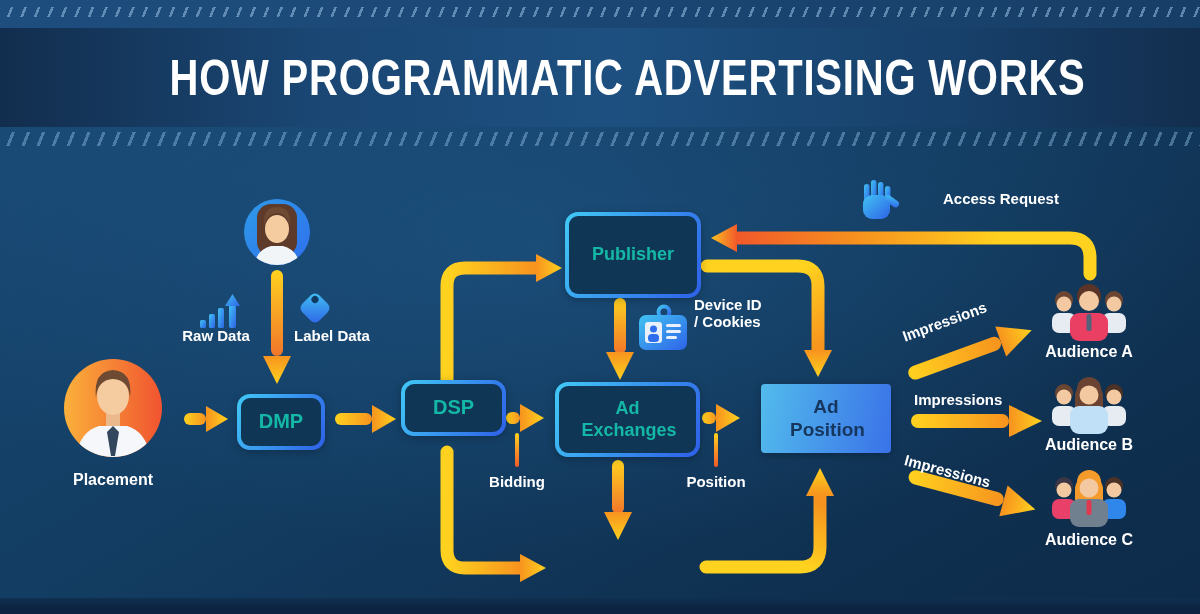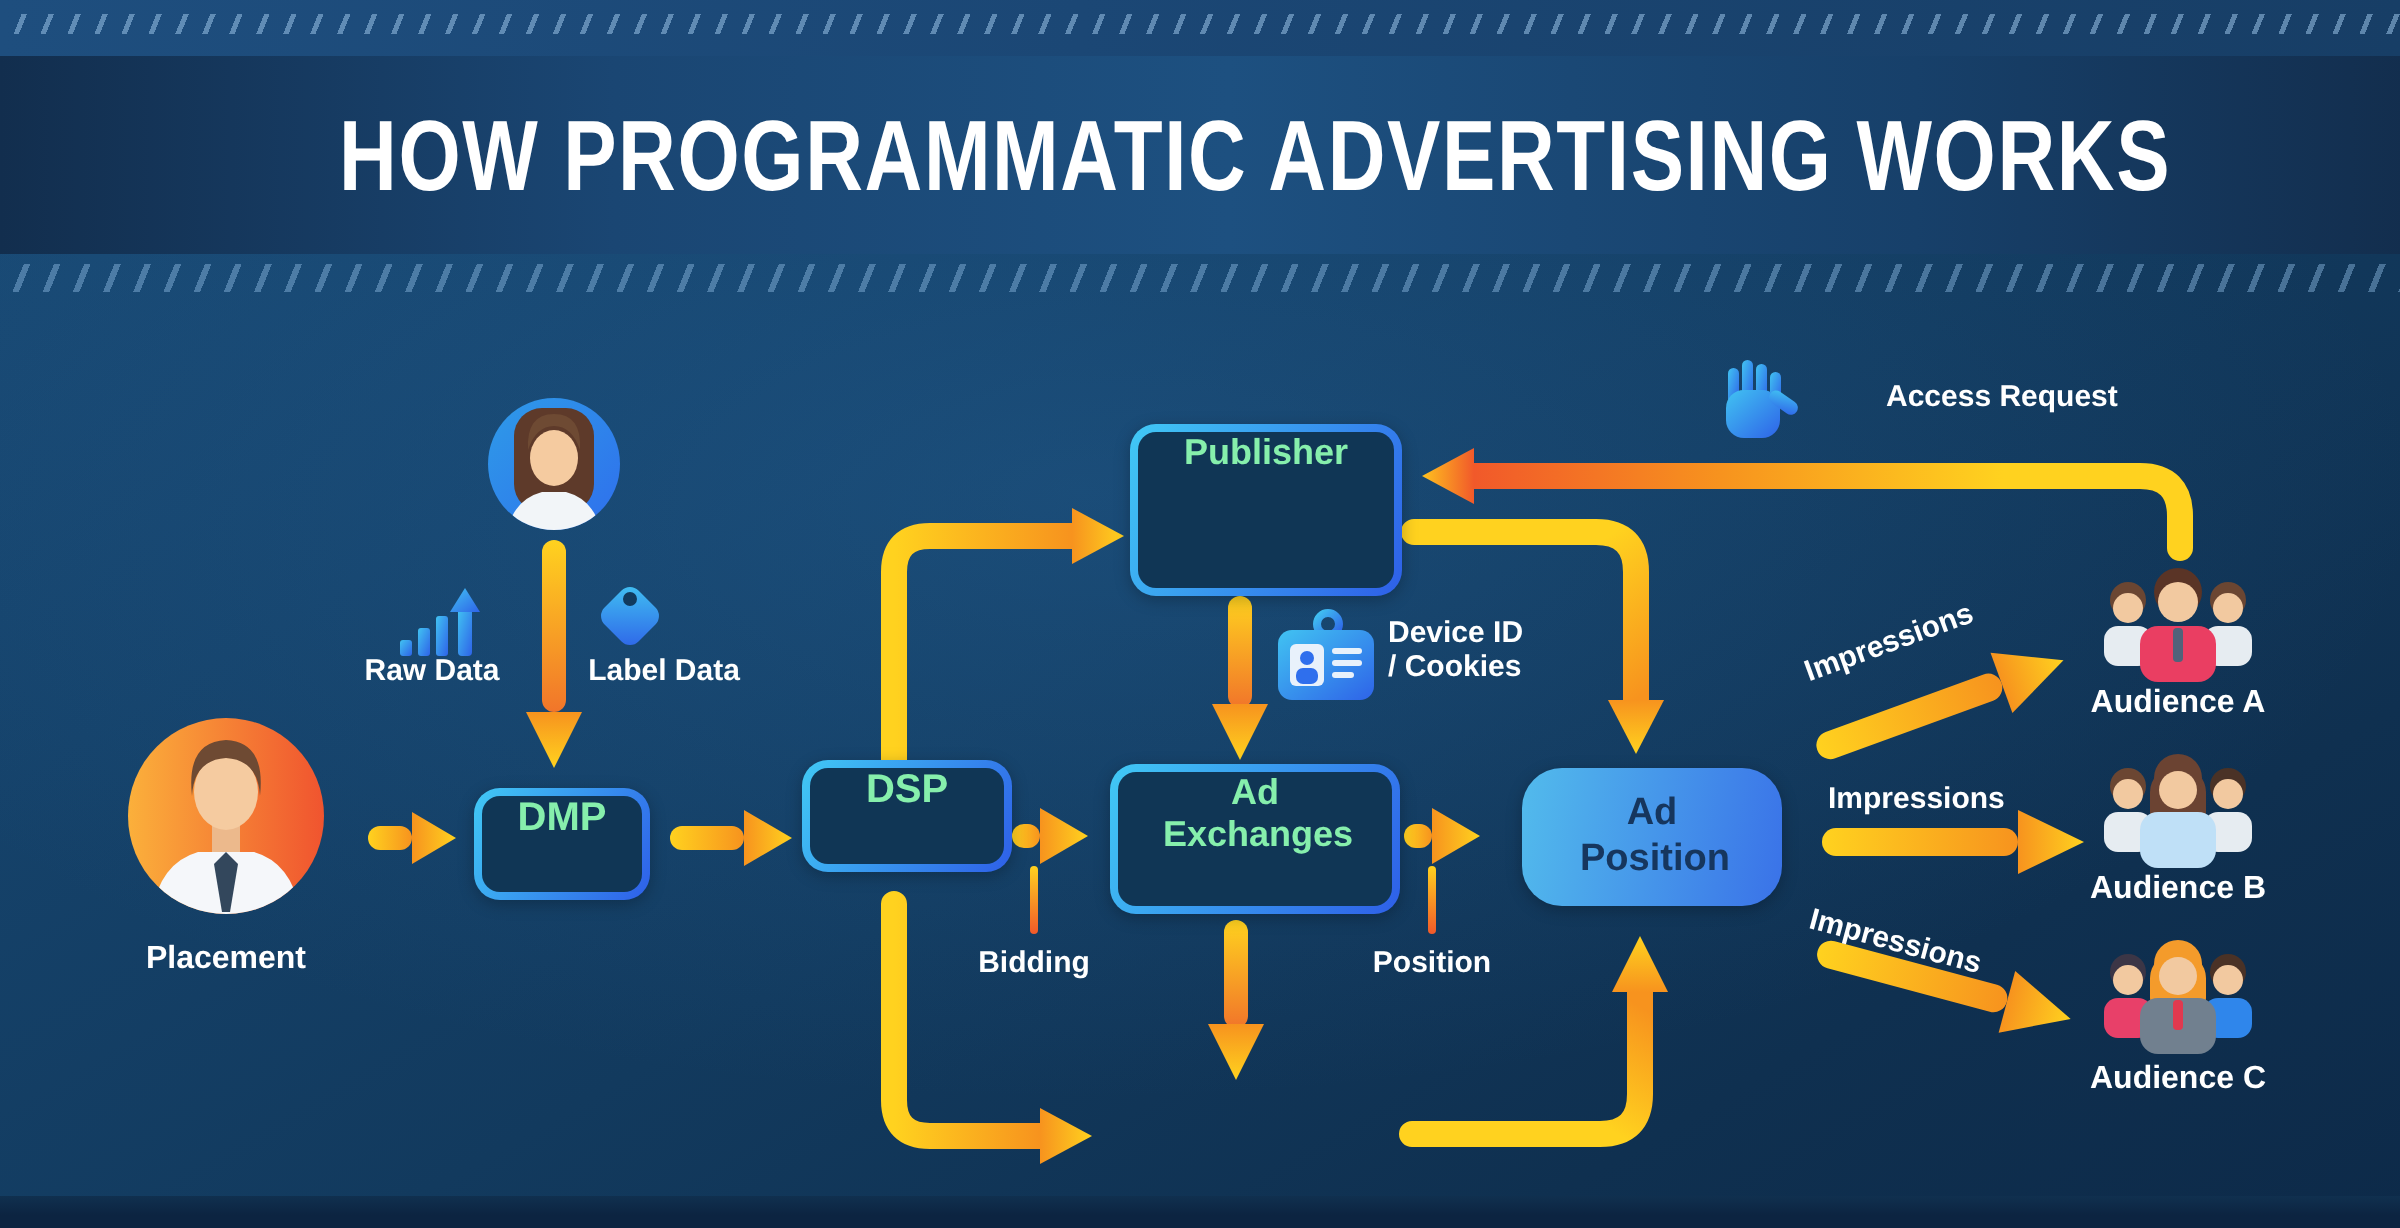--- a/index.html
+++ b/index.html
@@ -19,23 +19,23 @@
   .slashes.r1{top:7px;height:10px;
     background:repeating-linear-gradient(112deg,rgba(0,0,0,0) 0 10px,rgba(152,193,229,.55) 10px 12.5px);}
   .slashes.r2{top:132px;height:14px;
     background:repeating-linear-gradient(112deg,rgba(0,0,0,0) 0 11px,rgba(140,185,225,.45) 11px 14px);}
   .band-bottom{position:absolute;left:0;top:598px;width:1200px;height:16px;
     background:linear-gradient(180deg,#10304f,#0c2441 60%);}
   .node{position:absolute;border-radius:13px;padding:4px;
     background:linear-gradient(120deg,#41c9f5,#2e5fe8);
     box-shadow:0 2px 8px rgba(0,0,0,.25);}
   .node-inner{width:100%;height:100%;border-radius:9px;background:#103655;
-    display:flex;align-items:flex-start;justify-content:center;text-align:center;
-    color:#86efac;font-weight:700;font-size:18px;line-height:1.18;box-sizing:border-box;}
-  .node-filled{position:absolute;border-radius:20px;
+    display:flex;align-items:center;justify-content:center;text-align:center;
+    color:#14b8a6;font-weight:700;font-size:18px;line-height:1.18;box-sizing:border-box;}
+  .node-filled{position:absolute;border-radius:4px;
     background:linear-gradient(100deg,#52bbec,#3a72e8);
     display:flex;align-items:center;justify-content:center;text-align:center;
     color:#16365e;font-weight:800;font-size:19px;line-height:1.2;
     box-shadow:0 2px 8px rgba(0,0,0,.25);}
   .lbl{position:absolute;color:#fff;font-weight:700;font-size:15px;line-height:17px;}
   .lbl.center{text-align:center;}
   .arrow-layer{position:absolute;left:0;top:0;pointer-events:none;}
   svg.icon{position:absolute;}
 </style>
 </head>
@@ -324,21 +324,21 @@
         <circle cx="39" cy="19" r="9.5" fill="#f2c9a0"></circle>
       <rect x="20" y="30" width="38" height="28" rx="9" fill="#71808f"></rect>
       <rect x="36.5" y="31" width="5" height="15" rx="2" fill="#e1394f"></rect>
     </g>
   </svg>
 
   <div class="lbl center" style="left:61px;top:471px;width:104px;font-size:16px">Placement</div>
   <div class="lbl center" style="left:166px;top:327px;width:100px">Raw Data</div>
   <div class="lbl center" style="left:282px;top:327px;width:100px">Label Data</div>
   <div class="lbl" style="left:943px;top:190px">Access Request</div>
-  <div class="lbl" style="left:694px;top:308px">
+  <div class="lbl" style="left:694px;top:296px">
     <div>Device ID</div>
     <div>/ Cookies</div>
   </div>
   <div class="lbl center" style="left:467px;top:473px;width:100px">Bidding</div>
   <div class="lbl center" style="left:666px;top:473px;width:100px">Position</div>
   <div class="lbl" style="left:903px;top:328px;width:120px;transform:rotate(-20deg);transform-origin:0 50%">Impressions</div>
   <div class="lbl" style="left:914px;top:391px;width:120px">Impressions</div>
   <div class="lbl" style="left:905px;top:451px;width:120px;transform:rotate(15deg);transform-origin:0 50%">Impressions</div>
   <div class="lbl center" style="left:1030px;top:343px;width:118px;font-size:16px">Audience A</div>
   <div class="lbl center" style="left:1030px;top:436px;width:118px;font-size:16px">Audience B</div>

